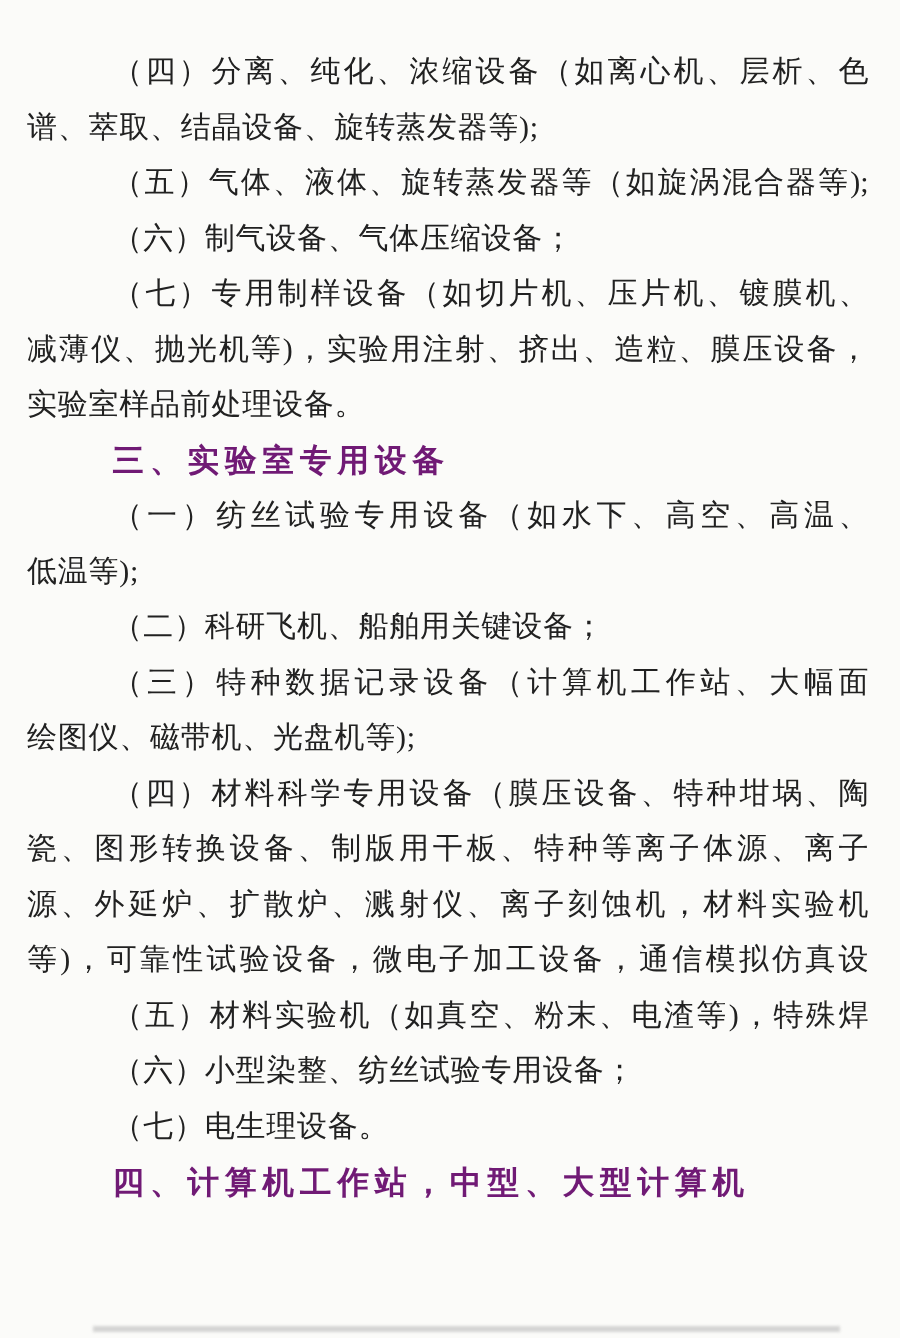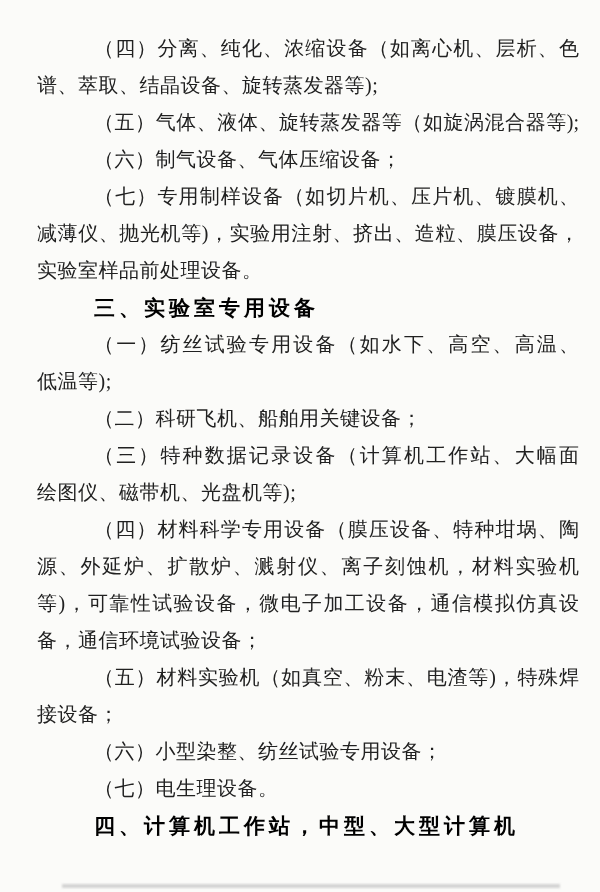--- a/index.html
+++ b/index.html
@@ -10,21 +10,21 @@
     width: 600px;
     height: 892px;
     background: #fbfbf9;
     overflow: hidden;
   }
   .page {
     position: relative;
     box-sizing: border-box;
     width: 600px;
     height: 699px;
-    padding: 30px 21px 0 37px;
+    padding: 30px 21px 0 18px;
     font-family: "Liberation Serif", "DejaVu Serif", serif;
     color: #212121;
   }
   .ln {
     margin: 0;
     font-size: 20px;
     line-height: 37px;
     height: 37px;
     letter-spacing: 0.5px;
     white-space: nowrap;
@@ -37,21 +37,21 @@
     -moz-text-align-last: justify;
   }
   .ln.indent {
     text-indent: 57px;
   }
   .ln.heading {
     font-family: "Liberation Sans", "DejaVu Sans", sans-serif;
     font-weight: 700;
     font-size: 21px;
     letter-spacing: 4px;
-    color: #000000;
+    color: #701a75;
   }
   .bottom-artifact {
     position: absolute;
     left: 62px;
     top: 884px;
     width: 498px;
     height: 4px;
     background: #c7c7c7;
     filter: blur(1.2px);
     opacity: 0.75;
@@ -68,22 +68,21 @@
   <p class="ln indent fill">（七）专用制样设备（如切片机、压片机、镀膜机、</p>
   <p class="ln fill">减薄仪、抛光机等)，实验用注射、挤出、造粒、膜压设备，</p>
   <p class="ln">实验室样品前处理设备。</p>
   <p class="ln indent heading">三、实验室专用设备</p>
   <p class="ln indent fill">（一）纺丝试验专用设备（如水下、高空、高温、</p>
   <p class="ln">低温等);</p>
   <p class="ln indent">（二）科研飞机、船舶用关键设备；</p>
   <p class="ln indent fill">（三）特种数据记录设备（计算机工作站、大幅面</p>
   <p class="ln">绘图仪、磁带机、光盘机等);</p>
   <p class="ln indent fill">（四）材料科学专用设备（膜压设备、特种坩埚、陶</p>
+  <p class="ln fill">瓷、图形转换设备、制版用干板、特种等离子体源、离子</p>
   <p class="ln fill">源、外延炉、扩散炉、溅射仪、离子刻蚀机，材料实验机</p>
   <p class="ln fill">等)，可靠性试验设备，微电子加工设备，通信模拟仿真设</p>
-  <p class="ln">备，通信环境试验设备；</p>
   <p class="ln indent fill">（五）材料实验机（如真空、粉末、电渣等)，特殊焊</p>
-  <p class="ln">接设备；</p>
   <p class="ln indent">（六）小型染整、纺丝试验专用设备；</p>
   <p class="ln indent">（七）电生理设备。</p>
   <p class="ln indent heading">四、计算机工作站，中型、大型计算机</p>
   <div class="bottom-artifact"></div>
 </div>
 
 </body></html>

